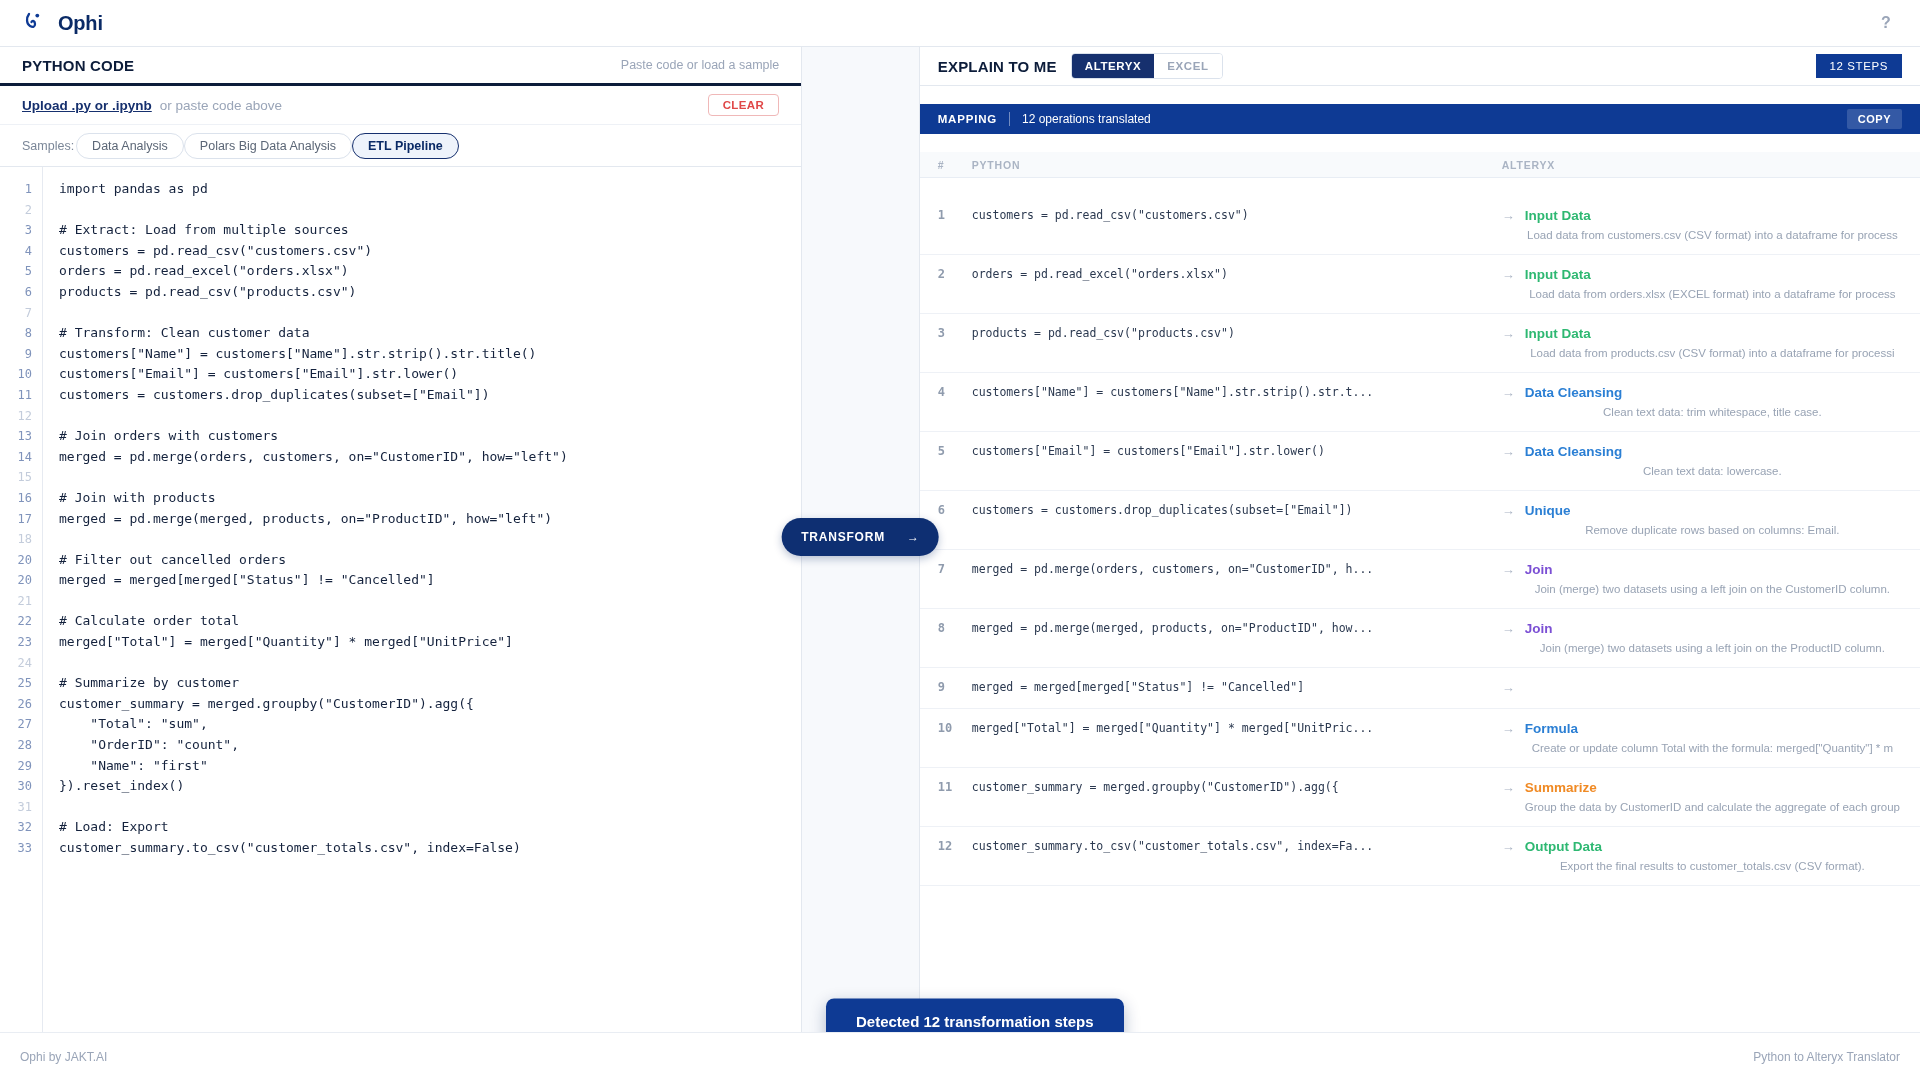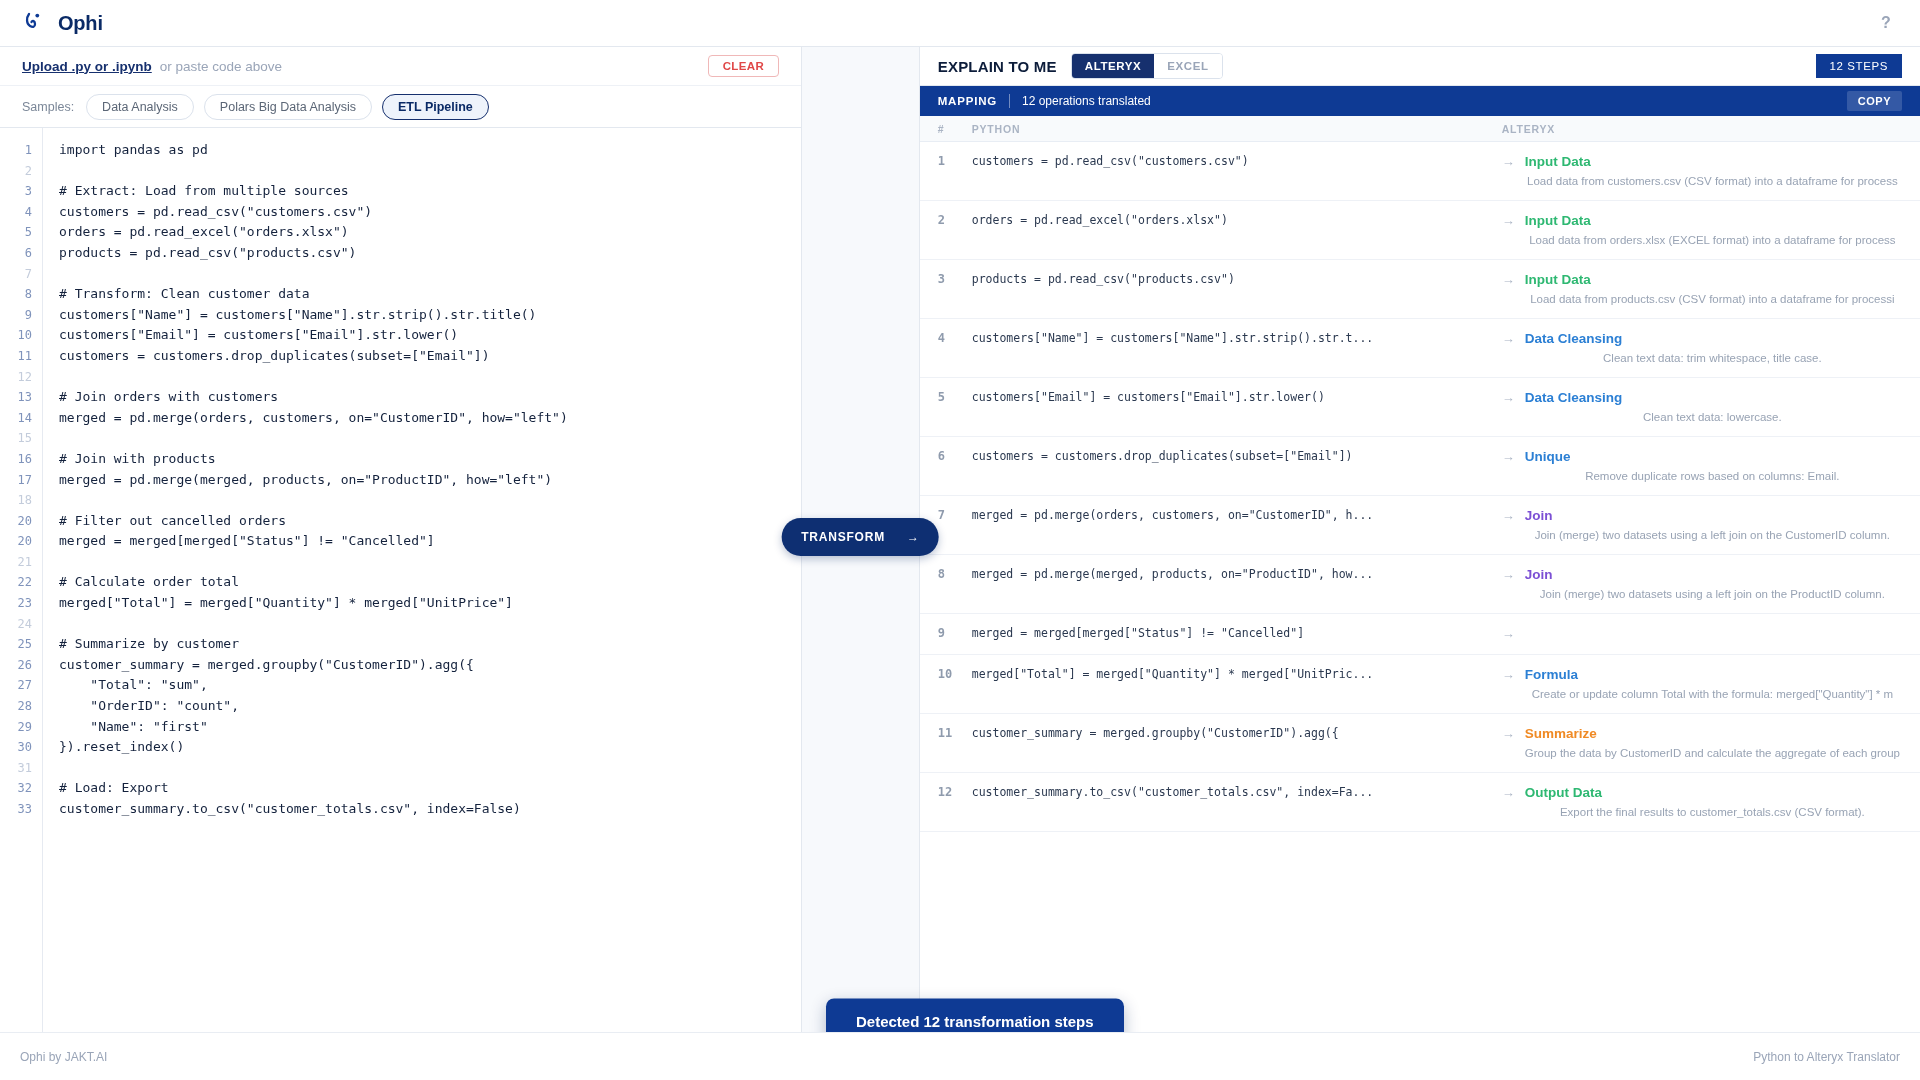--- a/index.html
+++ b/index.html
@@ -74,21 +74,21 @@
   #upload-note { font-size: 13.5px; color: #9aa5b8; margin-left: 8px; }
   #clear-btn {
     margin-left: auto;
     font-size: 11.5px; font-weight: bold; color: #e04848;
     border: 1px solid #f0b8b8; border-radius: 4px;
     padding: 4px 14px; cursor: pointer; letter-spacing: 0.4px;
     background: #fff;
   }
   #samples-row {
     height: 42px;
-    display: flex; align-items: center; gap: 10px;
+    display: flex; align-items: center; 
     padding: 0 22px;
     border-bottom: 1px solid #e3e8ef;
   }
   #samples-label { font-size: 12.5px; color: #7b8798; margin-right: 2px; }
   .sample-chip {
     font-size: 12.5px; color: #5b6676;
     border: 1px solid #dbe2ec; border-radius: 14px;
     padding: 5px 15px; cursor: pointer; background: #fff;
     white-space: nowrap;
   }
@@ -148,20 +148,21 @@
     white-space: nowrap;
     cursor: pointer;
     box-shadow: 0 3px 9px rgba(12,40,100,0.28);
   }
 
   
   #right {
     flex: 1;
     display: flex; flex-direction: column;
     background: #fff;
+    gap: 18px;
   }
   #explain-header {
     height: 39px;
     display: flex; align-items: center;
     padding: 0 18px;
     border-bottom: 1px solid #e3e8ef;
   }
   #explain-title {
     font-size: 15px; font-weight: bold; color: #0c1c3a; letter-spacing: 0.2px;
   }
@@ -297,20 +298,24 @@
     </span>
     <span id="brand-name">Ophi</span>
   </div>
   <div id="help-btn">?</div>
 </div>
 
 <div id="main">
 
   <div id="left">
 
+    <div id="py-header">
+      <span id="py-title">PYTHON CODE</span>
+      <span id="py-hint">Paste code or load a sample</span>
+    </div>
 
     <div id="upload-row">
       <span id="upload-link">Upload .py or .ipynb</span>
       <span id="upload-note">or paste code above</span>
       <span id="clear-btn">CLEAR</span>
     </div>
 
     <div id="samples-row">
       <span id="samples-label">Samples:</span>
       <span class="sample-chip">Data Analysis</span>

